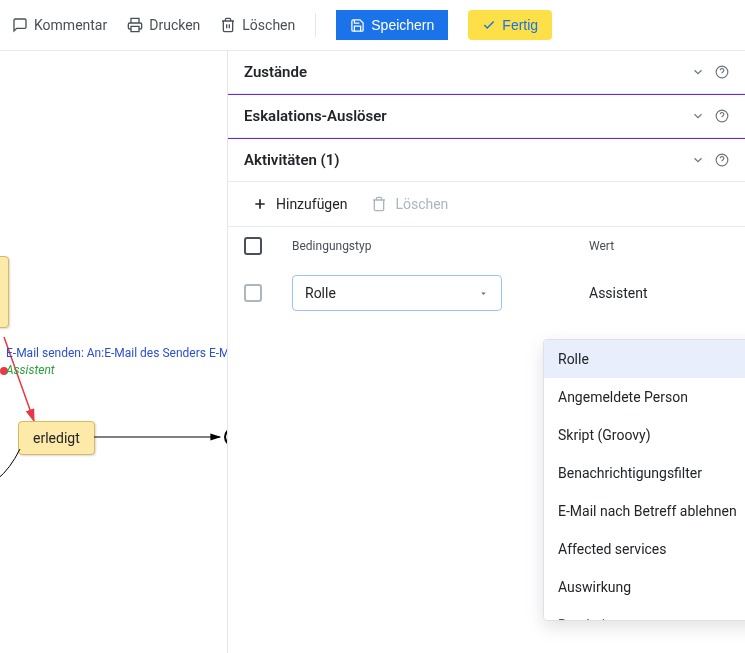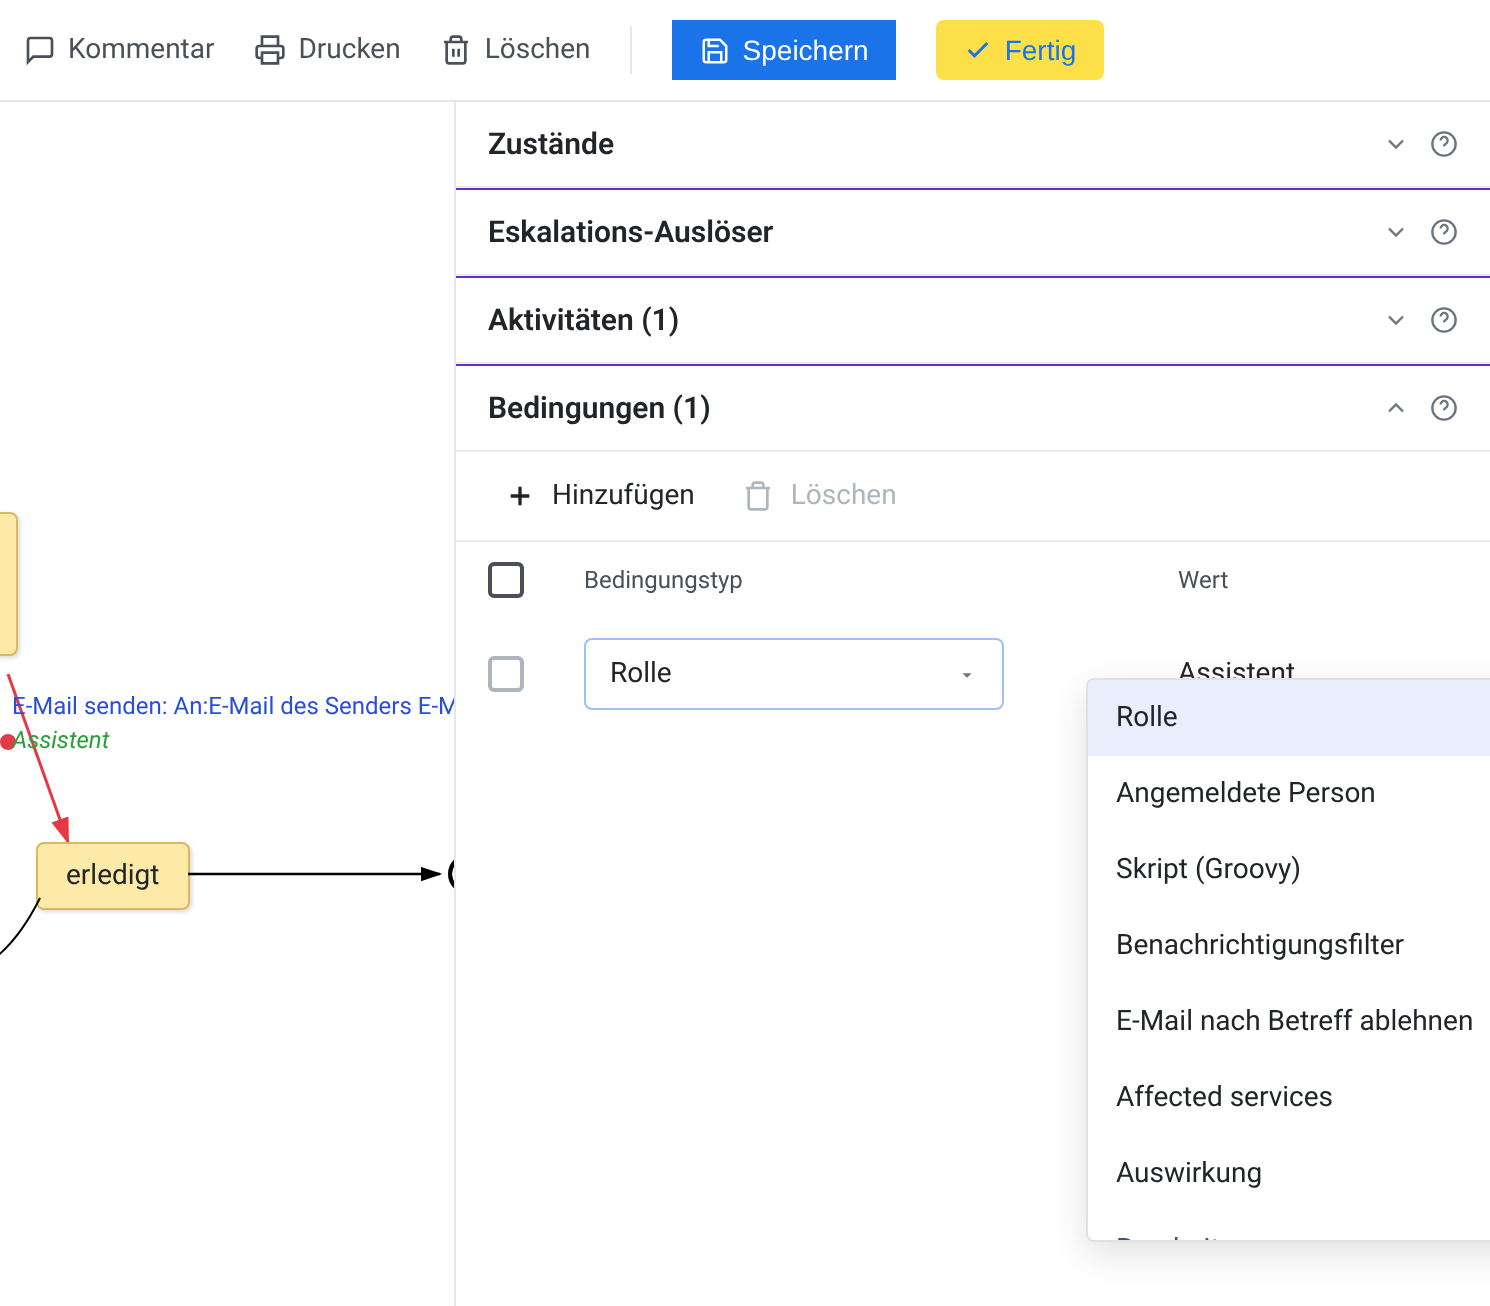--- a/index.html
+++ b/index.html
@@ -317,32 +317,20 @@
       <div class="accordion-icons">
         <svg viewBox="0 0 24 24" fill="none" stroke="currentColor" stroke-width="2">
             <path d="M6 9l6 6 6-6"></path>
           </svg>
         <svg viewBox="0 0 24 24" fill="none" stroke="currentColor" stroke-width="2">
             <circle cx="12" cy="12" r="10"></circle>
             <path d="M9.1 9a3 3 0 1 1 5.8 1c0 2-3 2-3 4M12 17h.01"></path>
           </svg>
       </div>
     </div>
-    <div class="accordion-item">
-      <span class="accordion-title">Bedingungen (1)</span>
-      <div class="accordion-icons">
-        <svg viewBox="0 0 24 24" fill="none" stroke="currentColor" stroke-width="2">
-            <path d="M18 15l-6-6-6 6"></path>
-          </svg>
-        <svg viewBox="0 0 24 24" fill="none" stroke="currentColor" stroke-width="2">
-            <circle cx="12" cy="12" r="10"></circle>
-            <path d="M9.1 9a3 3 0 1 1 5.8 1c0 2-3 2-3 4M12 17h.01"></path>
-          </svg>
-      </div>
-    </div>
 
     <div class="actions-row">
       <div class="action-btn add">
         <svg viewBox="0 0 24 24" fill="none" stroke="currentColor" stroke-width="2.5">
             <path d="M12 5v14M5 12h14"></path>
           </svg>
         <span>Hinzufügen</span>
       </div>
       <div class="action-btn delete">
         <svg viewBox="0 0 24 24" fill="none" stroke="currentColor" stroke-width="2">

